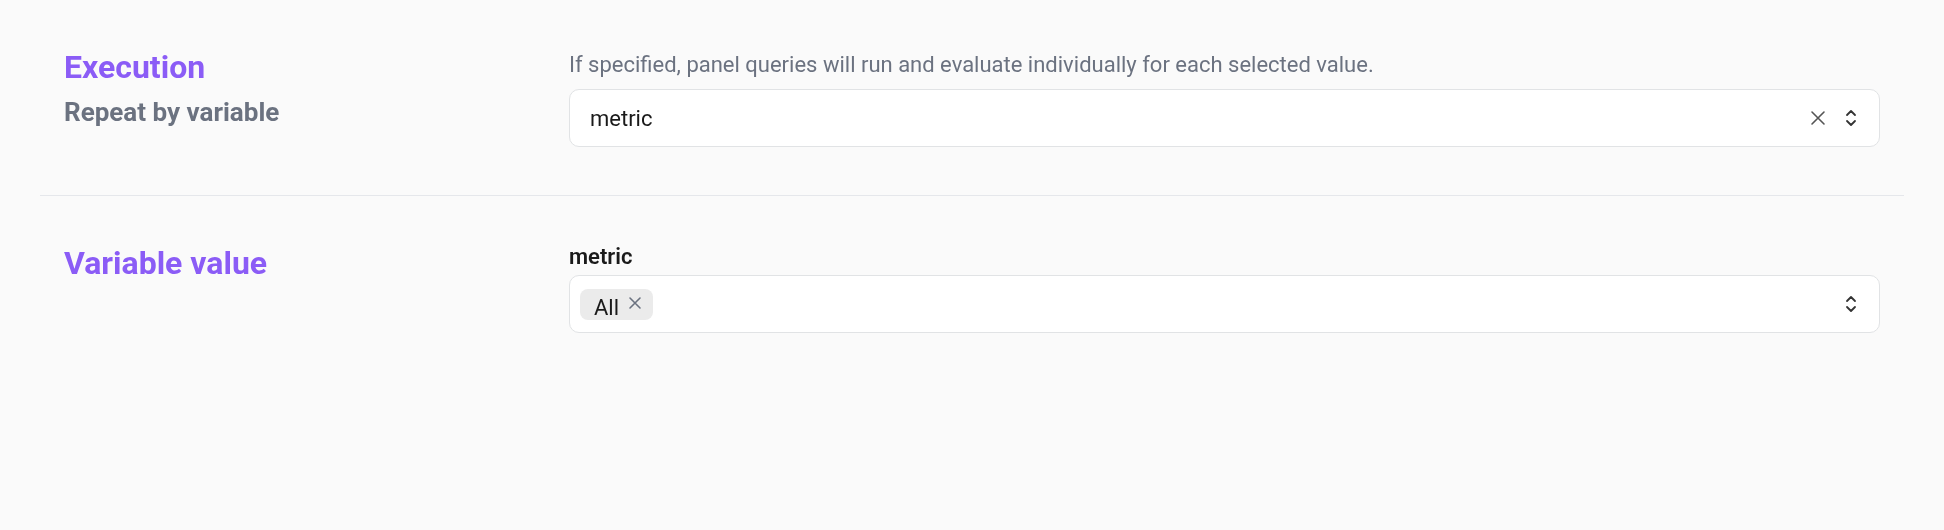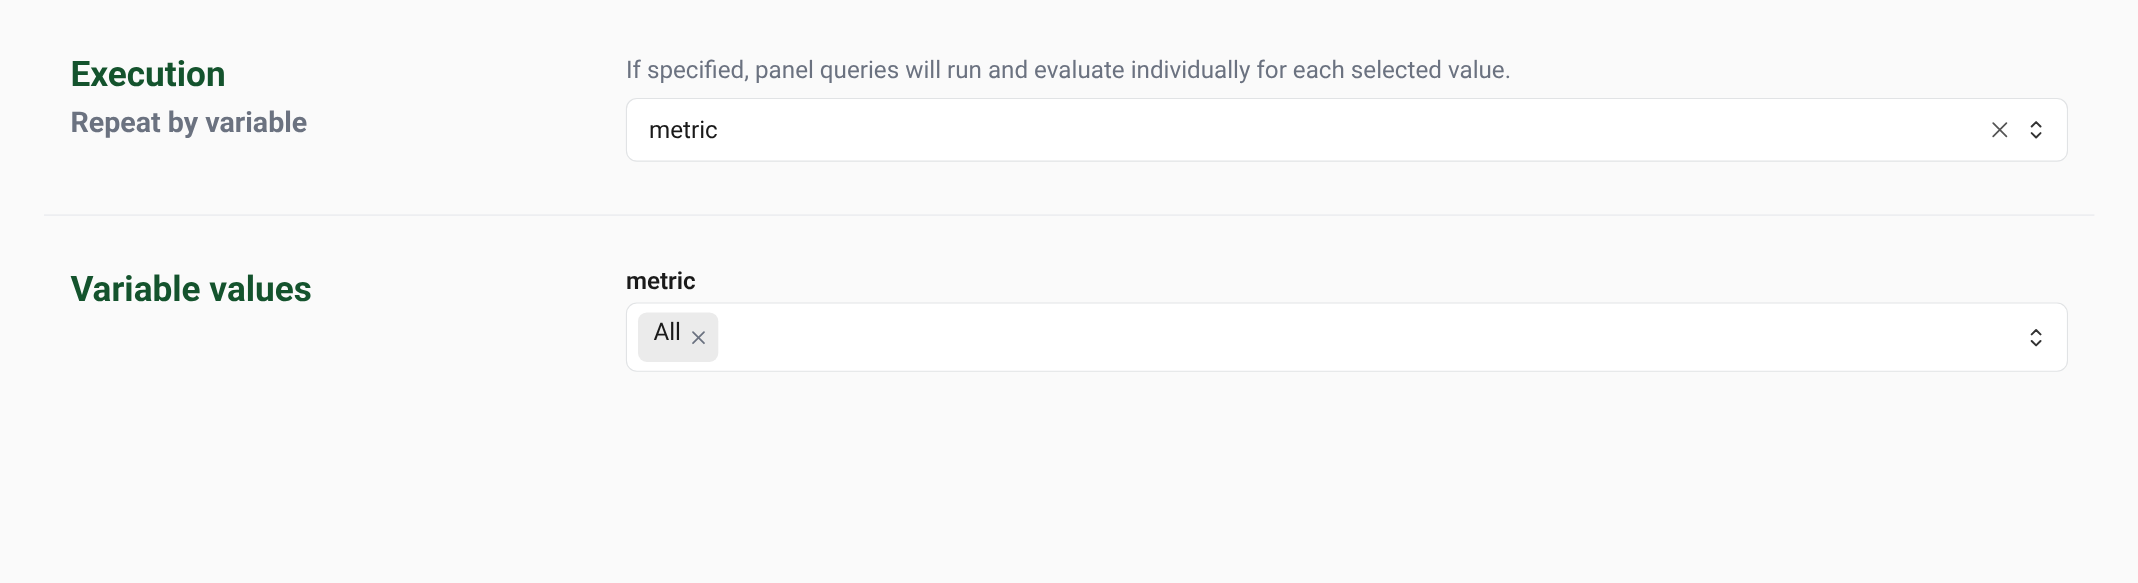--- a/index.html
+++ b/index.html
@@ -20,21 +20,21 @@
       padding: 48px 64px 48px 64px;
       gap: 0;
     }
     .section-sidebar {
       width: 505px;
       flex-shrink: 0;
     }
     .section-title {
       font-size: 32px;
       font-weight: 700;
-      color: #14532d;
+      color: #8b5cf6;
       line-height: 1.2;
       margin-bottom: 8px;
     }
     .section-subtitle {
       font-size: 26px;
       font-weight: 700;
       color: #6b7280;
       line-height: 1.4;
     }
     .section-content {
@@ -102,24 +102,24 @@
       width: 100%;
       min-height: 58px;
       background: #fff;
       border: 1px solid #e1e3e5;
       border-radius: 10px;
       padding: 8px 20px 8px 10px;
       cursor: text;
     }
     .chip {
       display: inline-flex;
-      align-items: flex-end;
+      align-items: flex-start;
       background: #ebebeb;
       border-radius: 8px;
-      padding: 6px 10px 14px 14px;
+      padding: 6px 10px 0 14px;
       gap: 8px;
       font-size: 22px;
       color: #1a1a1a;
     }
     .chip-close {
       width: 16px;
       height: 16px;
       display: flex;
       align-items: center;
       justify-content: center;
@@ -158,21 +158,21 @@
         </span>
       </div>
     </div>
   </div>
 </div>
 
 <div class="divider"></div>
 
 <div class="section">
   <div class="section-sidebar">
-    <h2 class="section-title">Variable values</h2>
+    <h2 class="section-title">Variable value</h2>
   </div>
   <div class="section-content">
     <div class="field-label">metric</div>
     <div class="multiselect-control">
       <span class="chip">
         <span>All</span>
         <span class="chip-close">
           <svg width="14" height="14" viewBox="0 0 14 14" fill="none">
             <path d="M2 2 L12 12 M12 2 L2 12" stroke="#6b7280" stroke-width="1.6" stroke-linecap="round"></path>
           </svg>

